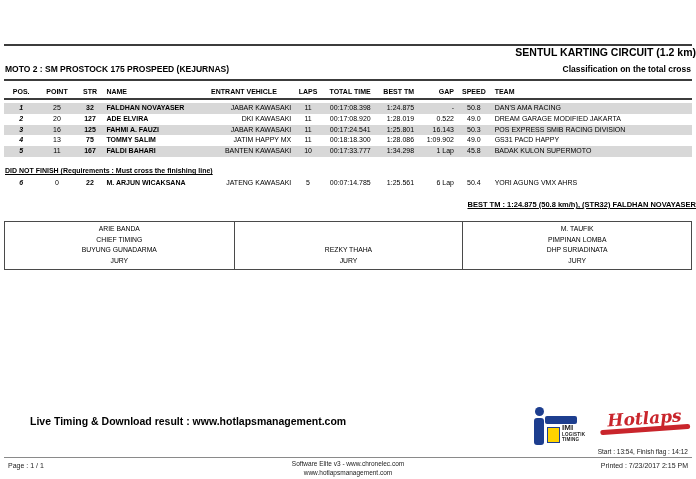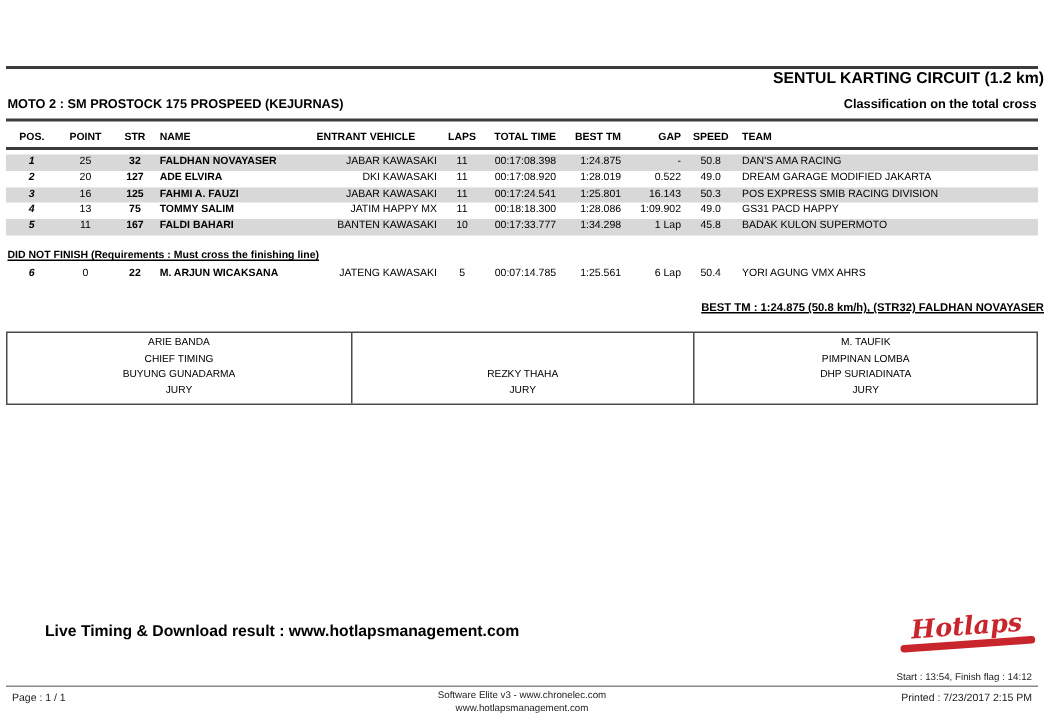--- a/index.html
+++ b/index.html
@@ -212,20 +212,31 @@
     <div class="obox">
       <div class="oline">M. TAUFIK</div>
       <div class="oline">PIMPINAN LOMBA</div>
       <div class="oline">DHP SURIADINATA</div>
       <div class="oline">JURY</div>
     </div>
   </div>
 
   <div class="live-timing">Live Timing &amp; Download result : www.hotlapsmanagement.com</div>
 
+  <div class="imi">
+    <div class="imi-dot"></div>
+    <div class="imi-stem"></div>
+    <div class="imi-top"></div>
+    <div class="imi-sq"></div>
+    <div class="imi-text">
+      <div class="imi-name">IMI</div>
+      <div class="imi-sub">LOGISTIK</div>
+      <div class="imi-sub">TIMING</div>
+    </div>
+  </div>
 
   <div class="hotlaps">
     <div class="hotlaps-word">Hotlaps</div>
     <div class="hotlaps-bar"></div>
   </div>
 
   <div class="start-finish">Start : 13:54, Finish flag : 14:12</div>
   <div class="rule rule-footer"></div>
 
   <div class="footer-page">Page : 1 / 1</div>

